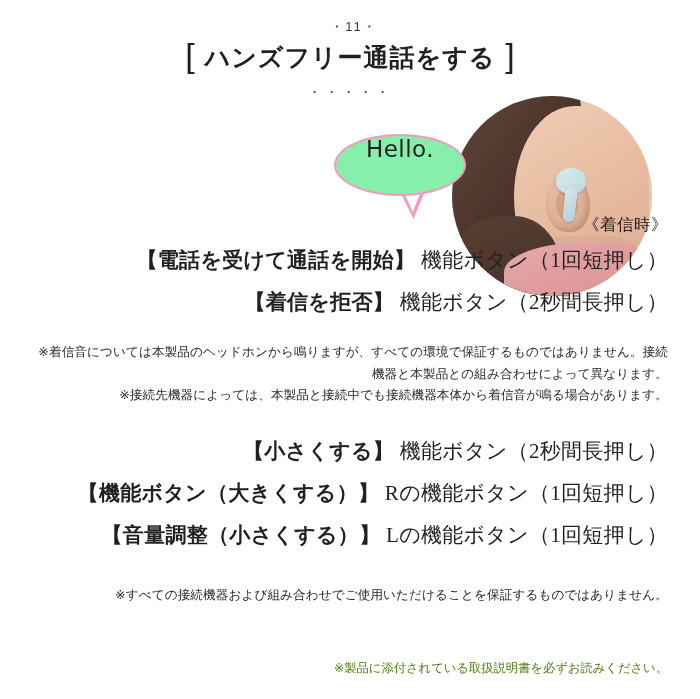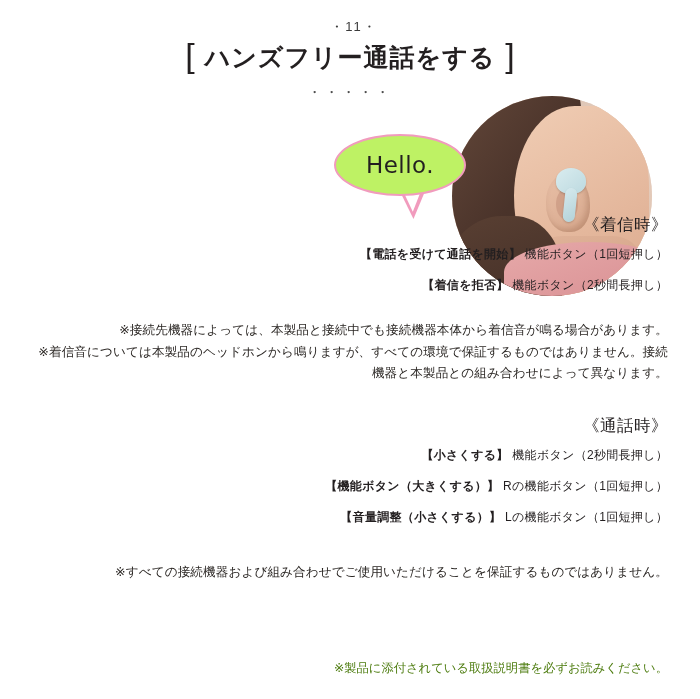--- a/index.html
+++ b/index.html
@@ -191,23 +191,22 @@
 
   
   .bubble {
     position: absolute;
     top: 134px;
     left: 334px;
     width: 132px;
     height: 62px;
     border: 2.2px solid #f19bbd;
     border-radius: 50%;
-    background: #bef264;
+    background: #86efac;
     display: flex;
-    align-items: center;
     justify-content: center;
   }
   .bubble-text {
     font-family: "DejaVu Sans", sans-serif;
     font-size: 23px;
     color: #231f20;
     letter-spacing: 0.5px;
   }
   .bubble-tail {
     position: absolute;
@@ -241,24 +240,25 @@
     text-align: right;
   }
 
   .section-head {
     font-size: 16.5px;
     font-weight: 500;
     margin: 0 0 10px 0;
     letter-spacing: .5px;
   }
   .item-line {
-    font-size: 12px;
+    font-size: 21px;
     font-weight: 700;
     margin: 0 0 14px 0;
     letter-spacing: .3px;
+    font-family: Liberation Serif, serif;
   }
   .item-line .val {
     font-weight: 500;
   }
   .note {
     font-size: 12.6px;
     line-height: 1.72;
     margin: 0;
     letter-spacing: .1px;
     color: #2b2724;
@@ -320,26 +320,25 @@
       <span class="val">機能ボタン（1回短押し）</span>
     </div>
 
     <div class="item-line">
       <span>【着信を拒否】</span>
       <span class="val">機能ボタン（2秒間長押し）</span>
     </div>
 
     <div class="gap-sm"></div>
 
+    <p class="note">※着信音については本製品のヘッドホンから鳴りますが、すべての環境で保証するものではありません。接続機器と本製品との組み合わせによって異なります。</p>
     <p class="note">※接続先機器によっては、本製品と接続中でも接続機器本体から着信音が鳴る場合があります。</p>
-    <p class="note">※着信音については本製品のヘッドホンから鳴りますが、すべての環境で保証するものではありません。接続機器と本製品との組み合わせによって異なります。</p>
 
     <div class="gap-lg"></div>
 
-    <div class="section-head">《通話時》</div>
 
     <div class="item-line">
       <span>【小さくする】</span>
       <span class="val">機能ボタン（2秒間長押し）</span>
     </div>
 
     <div class="item-line">
       <span>【機能ボタン（大きくする）】</span>
       <span class="val">Rの機能ボタン（1回短押し）</span>
     </div>

